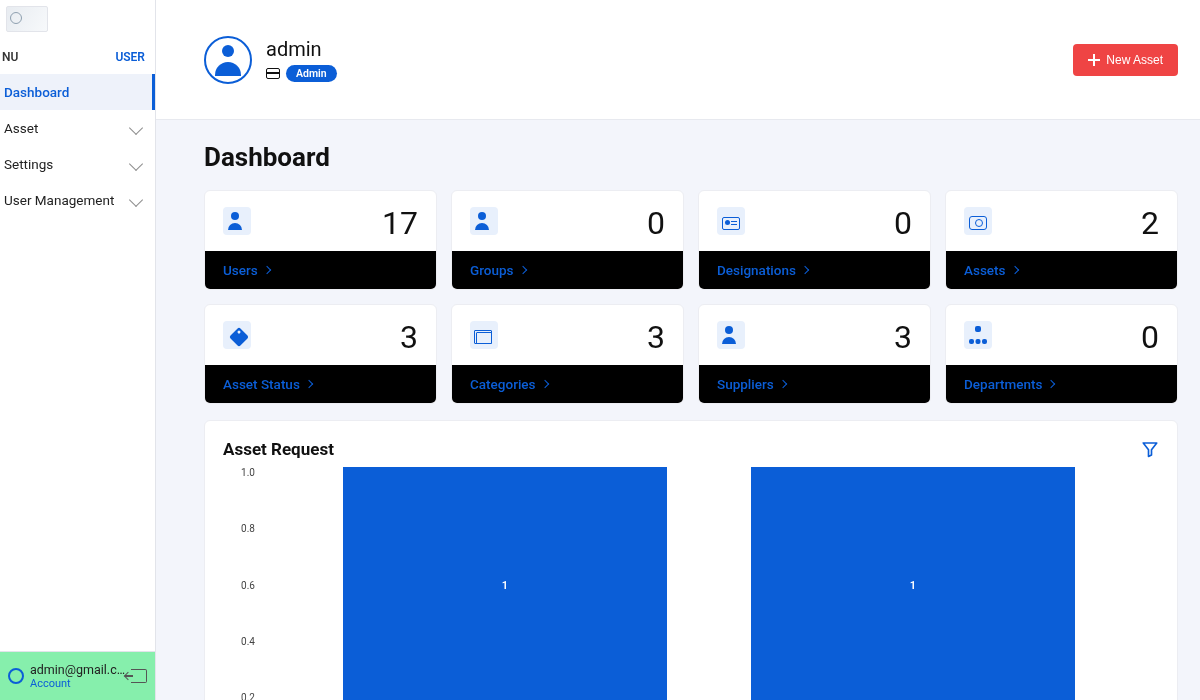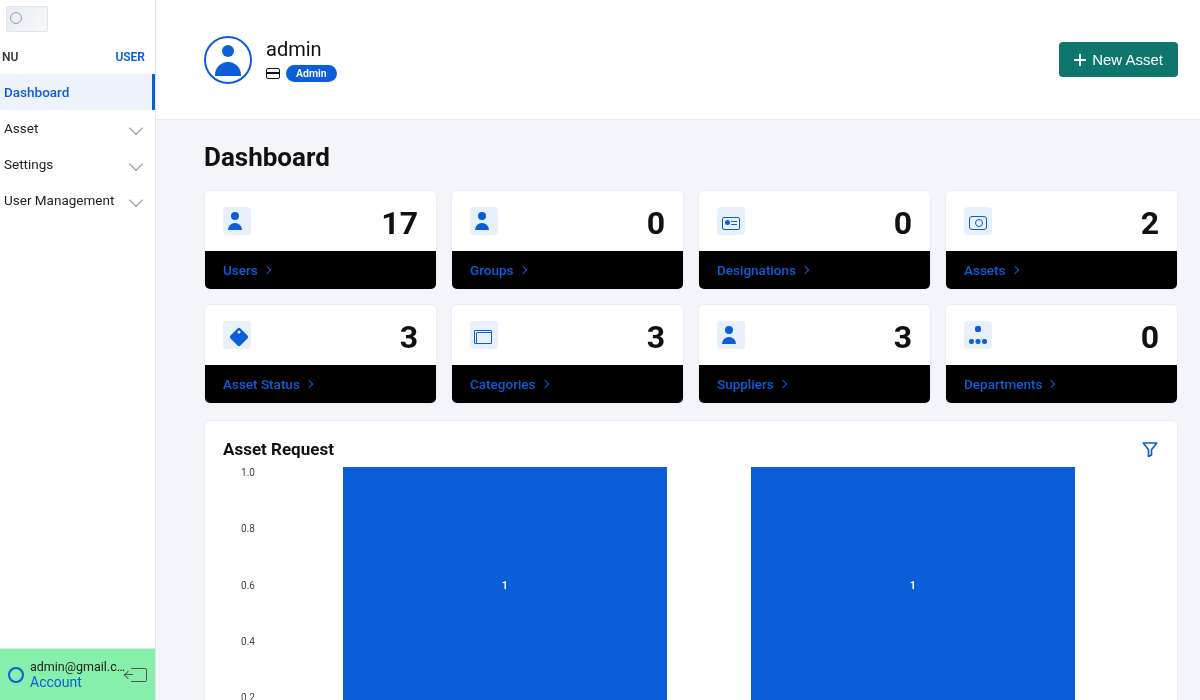--- a/index.html
+++ b/index.html
@@ -84,21 +84,21 @@
     border-top: 1px solid #e2e4ea;
   }
   .sidebar-footer .avatar-mini {
     width: 16px; height: 16px;
     border: 2px solid #0b5ed7;
     border-radius: 50%;
     margin-right: 6px;
     flex-shrink: 0;
   }
   .sidebar-footer .info { display:flex; flex-direction:column; overflow:hidden;}
-  .sidebar-footer .acct { color:#0b5ed7; font-size:14px;}
+  .sidebar-footer .acct { color:#0b5ed7; font-size:11px;}
   .logout-icon {
     width: 16px; height: 14px;
     border: 1.5px solid #555;
     border-left: none;
     position: relative;
     border-radius: 0 2px 2px 0;
   }
   .logout-icon::before{
     content:"";position:absolute;left:-6px;top:5px;width:8px;height:1.5px;background:#555;
   }
@@ -139,22 +139,22 @@
   .user-meta{ display:flex; align-items:center; gap:6px; margin-top:4px;}
   .card-mini-icon{
     width:14px;height:11px;border:1.5px solid #111;border-radius:2px;position:relative;
   }
   .card-mini-icon::after{content:"";position:absolute;left:0;top:3px;right:0;height:1.5px;background:#111;}
   .role-badge{
     background:#0b5ed7;color:#fff;font-size:10.5px;font-weight:600;
     padding:2px 10px;border-radius:10px;
   }
   .new-asset-btn{
-    background:#0f766e;color:#fff;border:none;border-radius:4px;
-    padding:9px 15px;font-size:15px;font-weight:500;display:flex;align-items:center;gap:6px;cursor:pointer;
+    background:#ef4444;color:#fff;border:none;border-radius:4px;
+    padding:9px 15px;font-size:12px;font-weight:500;display:flex;align-items:center;gap:6px;cursor:pointer;
   }
   .plus{width:12px;height:12px;position:relative;}
   .plus::before,.plus::after{content:"";position:absolute;background:#fff;}
   .plus::before{left:5px;top:0;width:2px;height:12px;}
   .plus::after{left:0;top:5px;width:12px;height:2px;}
 
   .content { padding: 22px 22px 0 48px;}
   .page-title{ font-size:26px;font-weight:700;color:#111;margin-bottom:18px;}
   .cards{
     display:grid;grid-template-columns:repeat(4,1fr);gap:14px;
@@ -164,21 +164,21 @@
   }
   .stat-top{
     display:flex;justify-content:space-between;align-items:flex-start;
     padding:16px 18px 12px 18px;
   }
   .stat-icon{
     width:28px;height:28px;background:#e8f0fc;border-radius:4px;
     display:flex;align-items:center;justify-content:center;color:#0b5ed7;font-size:16px;
   }
   .stat-value{
-    font-size:32px;font-weight:700;color:#111;line-height:1;text-align:right;
+    font-size:32px;font-weight:400;color:#111;line-height:1;text-align:right;
   }
   .stat-foot{
     background:#000000;padding:11px 18px;display:flex;align-items:center;gap:6px;
     color:#0b5ed7;font-size:13.5px;font-weight:500;cursor:pointer;
   }
   .mini-chev{
     width:6px;height:6px;border-right:1.5px solid #0b5ed7;border-bottom:1.5px solid #0b5ed7;
     transform:rotate(-45deg);
   }
 

